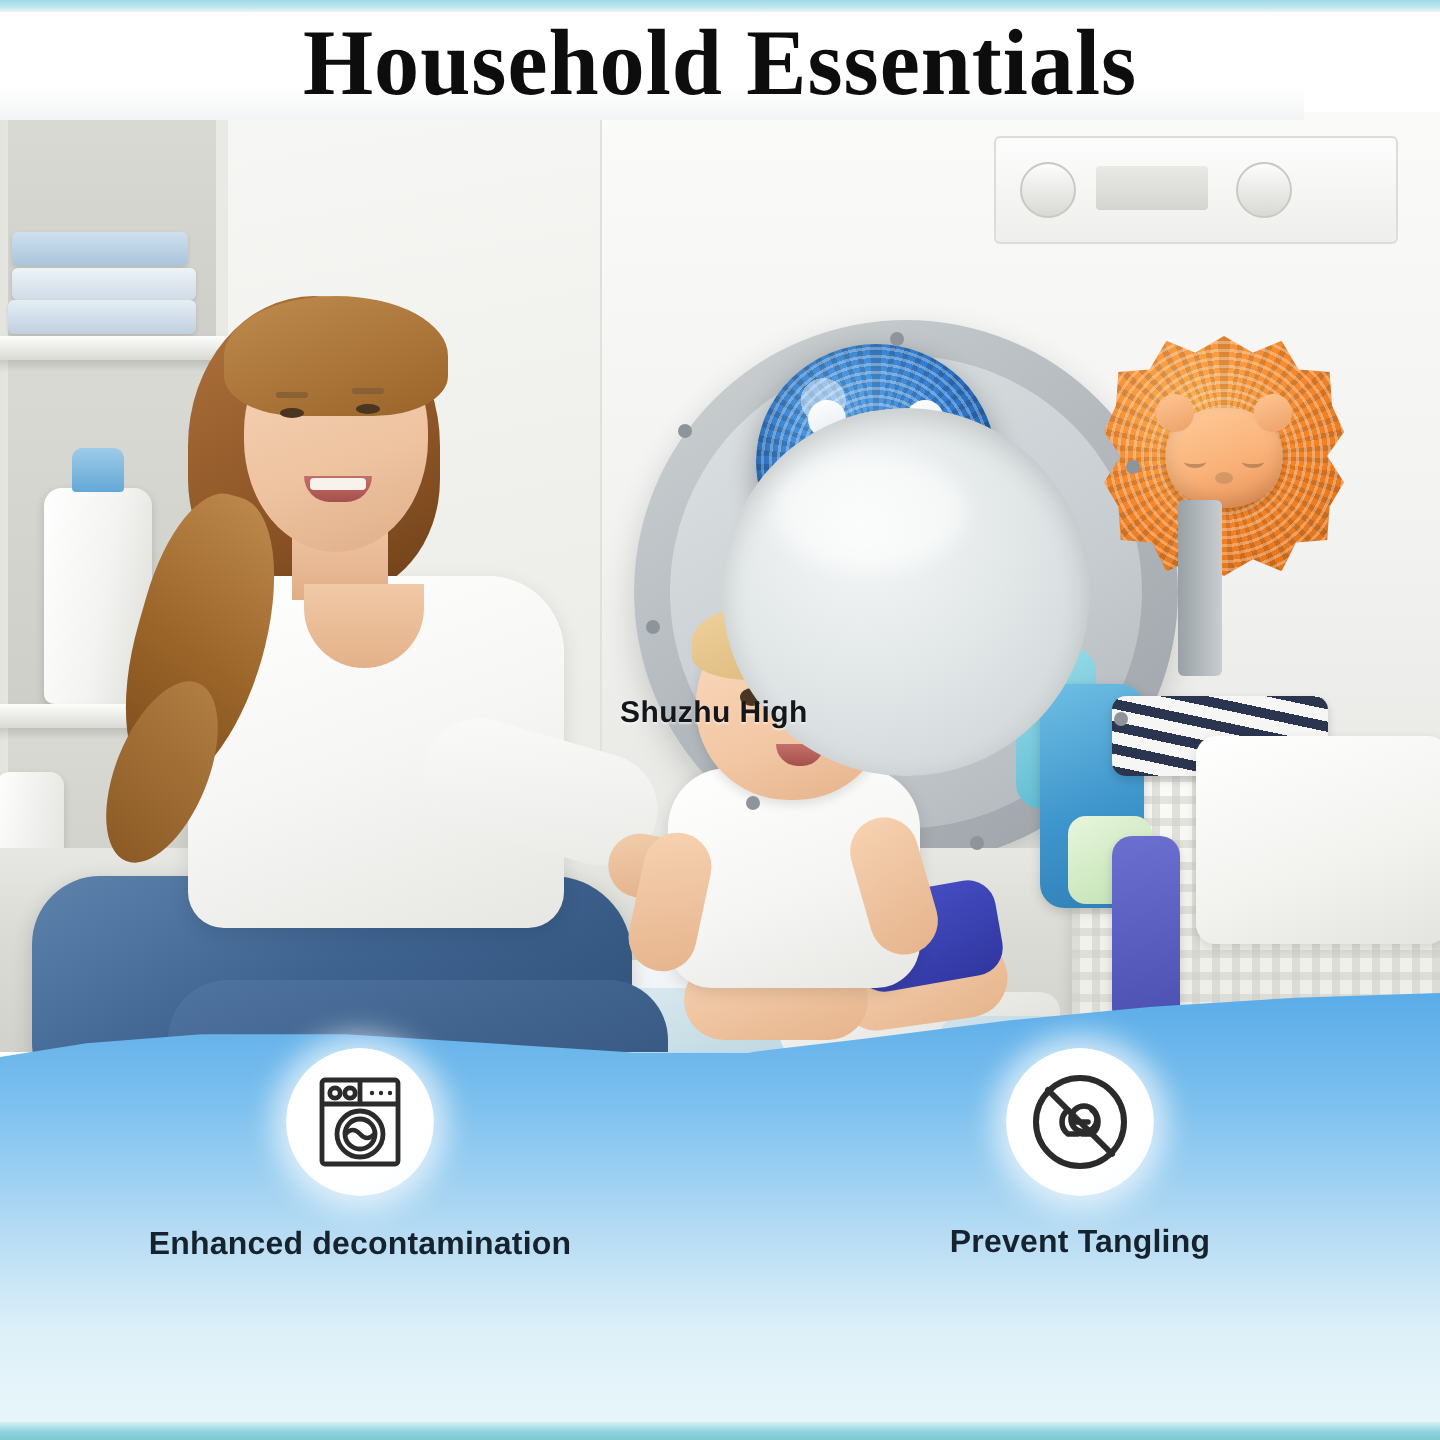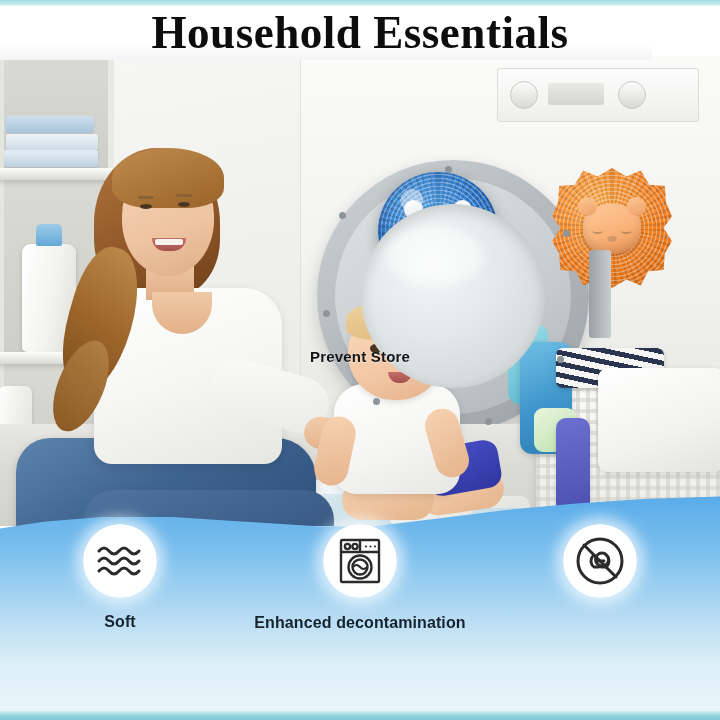--- a/index.html
+++ b/index.html
@@ -351,36 +351,26 @@
       <div class="bear bear-orange">
         <div class="bear-ear be-l"></div>
           <div class="bear-ear be-r"></div>
         <div class="bear-eye bey-l"></div>
           <div class="bear-eye bey-r"></div>
         <div class="bear-nose"></div>
       </div>
     </div>
   </div>
 
-  <div class="watermark">Prevent Store</div>
+  <div class="watermark">Shuzhu High</div>
 
   <div class="band"></div>
 
   <div class="features">
 
-    <div class="feat">
-      <div class="circle">
-        <svg width="48" height="40" viewBox="0 0 48 40" fill="none" stroke="#2b2b2b" stroke-width="3" stroke-linecap="round">
-          <path d="M3 10 q5 -6 10 0 t10 0 t10 0 t10 0"></path>
-          <path d="M3 20 q5 -6 10 0 t10 0 t10 0 t10 0"></path>
-          <path d="M3 30 q5 -6 10 0 t10 0 t10 0 t10 0"></path>
-        </svg>
-      </div>
-      <div class="feat-label">Soft</div>
-    </div>
 
 
     <div class="feat">
       <div class="circle">
         <svg width="44" height="48" viewBox="0 0 44 48" fill="none" stroke="#2b2b2b" stroke-width="2.4" stroke-linejoin="round">
           <rect x="3" y="3" width="38" height="42" rx="1.5"></rect>
           <line x1="3" y1="15" x2="41" y2="15"></line>
           <line x1="22" y1="3" x2="22" y2="15"></line>
           <circle cx="9.5" cy="9.5" r="2.6"></circle>
           <circle cx="17" cy="9.5" r="2.6"></circle>
@@ -399,19 +389,20 @@
       <div class="circle">
         <svg width="52" height="52" viewBox="0 0 52 52" fill="none" stroke="#2b2b2b" stroke-width="3" stroke-linecap="round">
           <circle cx="26" cy="26" r="22"></circle>
           <path d="M20 20 a7.5 7.5 0 0 0 0 12 h5" stroke-width="2.8"></path>
           <path d="M32 20 a7.5 7.5 0 0 1 0 12 h-5" stroke-width="2.8"></path>
           <path d="M22 26 h8" stroke-width="2.8"></path>
           <path d="M28 18 a6.5 6.5 0 0 1 0 13 a6.5 6.5 0 0 1 0 -13" stroke-width="2.8"></path>
           <line x1="10" y1="10" x2="42" y2="42"></line>
         </svg>
       </div>
+      <div class="feat-label">Prevent Tangling</div>
     </div>
 
 
   </div>
 
   <div class="edge-strip edge-bottom"></div>
 </div>
 
 </body></html>

